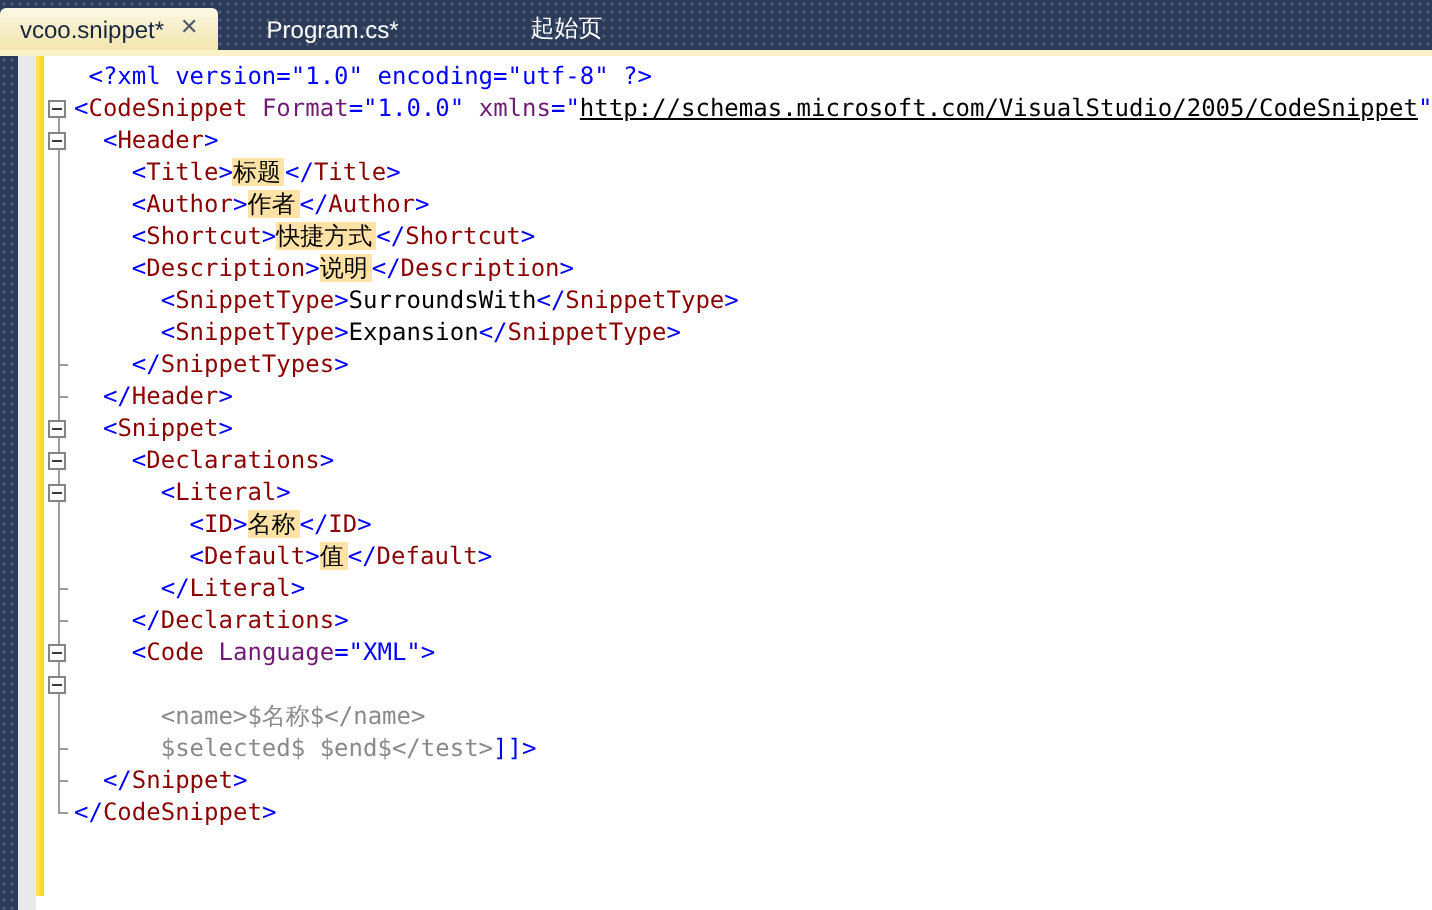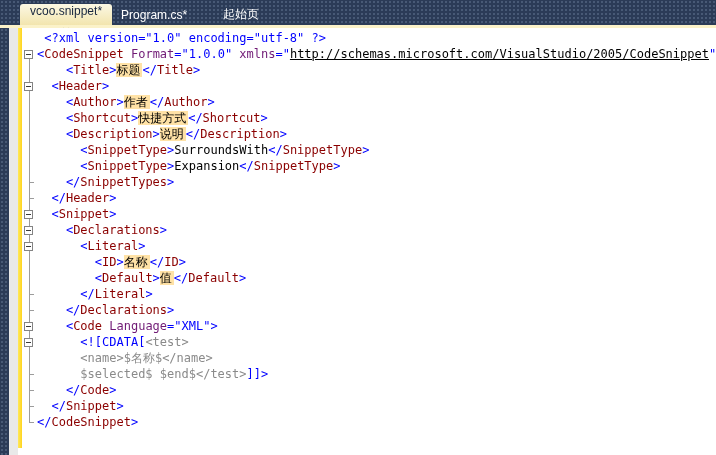--- a/index.html
+++ b/index.html
@@ -9,26 +9,26 @@
   }
   
   .tabbar{
     height:25px;display:flex;align-items:flex-end;
     background-color:#2b3b57;
     background-image:radial-gradient(circle, rgba(150,170,200,.28) 0.7px, transparent 1px);
     background-size:4px 4px;
   }
   .tab{
     height:21px;display:flex;align-items:center;
-    padding:0 9px;color:#ffffff;font-size:12px;white-space:nowrap;
+    padding:0 24px;color:#ffffff;font-size:12px;white-space:nowrap;
   }
   .tab.active{
-    margin-left:20px;gap:8px;padding:0 10px;
+    margin-left:0;gap:8px;padding:0 10px;
     background:linear-gradient(180deg,#fcf8e4,#f2e5ae);
-    border-radius:3px 3px 0 0;color:#17263e;flex-direction:column;
+    border-radius:3px 3px 0 0;color:#17263e;
   }
   .tab.t3{margin-left:18px;}
   .tab-close{color:#4f5a6b;font-size:11px;line-height:1;}
   .tab-strip-accent{height:3px;background:#fbf2c9;}
   
   .editor{position:relative;height:427px;background:#ffffff;}
   .col-navy{
     position:absolute;left:0;top:0;bottom:0;width:9px;
     background-color:#2b3b57;
     background-image:radial-gradient(circle, rgba(150,170,200,.28) 0.7px, transparent 1px);
@@ -93,33 +93,33 @@
           <span class="code"><span class="seg-delim"> &lt;?xml version="1.0" encoding="utf-8" ?&gt;</span></span>
         </div>
         <div class="row">
           <div class="fold boxFirst">
             <div class="v"></div>
             <div class="box"></div>
           </div>
           <span class="code"><span class="seg-delim">&lt;</span><span class="seg-name">CodeSnippet</span><span class="seg-text"> </span><span class="seg-attr">Format</span><span class="seg-delim">="1.0.0"</span><span class="seg-text"> </span><span class="seg-attr">xmlns</span><span class="seg-delim">="</span><span class="seg-link">http://schemas.microsoft.com/VisualStudio/2005/CodeSnippet</span><span class="seg-delim">"&gt;</span></span>
         </div>
         <div class="row">
+          <div class="fold box">
+            <div class="v"></div>
+            <div class="box"></div>
+          </div>
+          <span class="code"><span class="seg-delim">  &lt;</span><span class="seg-name">Header</span><span class="seg-delim">&gt;</span></span>
+        </div>
+        <div class="row">
           <div class="fold line">
             <div class="v"></div>
           </div>
           <span class="code"><span class="seg-delim">    &lt;</span><span class="seg-name">Title</span><span class="seg-delim">&gt;</span><span class="seg-hl">标题</span><span class="seg-delim">&lt;/</span><span class="seg-name">Title</span><span class="seg-delim">&gt;</span></span>
         </div>
         <div class="row">
-          <div class="fold box">
-            <div class="v"></div>
-            <div class="box"></div>
-          </div>
-          <span class="code"><span class="seg-delim">  &lt;</span><span class="seg-name">Header</span><span class="seg-delim">&gt;</span></span>
-        </div>
-        <div class="row">
           <div class="fold line">
             <div class="v"></div>
           </div>
           <span class="code"><span class="seg-delim">    &lt;</span><span class="seg-name">Author</span><span class="seg-delim">&gt;</span><span class="seg-hl">作者</span><span class="seg-delim">&lt;/</span><span class="seg-name">Author</span><span class="seg-delim">&gt;</span></span>
         </div>
         <div class="row">
           <div class="fold line">
             <div class="v"></div>
           </div>
           <span class="code"><span class="seg-delim">    &lt;</span><span class="seg-name">Shortcut</span><span class="seg-delim">&gt;</span><span class="seg-hl">快捷方式</span><span class="seg-delim">&lt;/</span><span class="seg-name">Shortcut</span><span class="seg-delim">&gt;</span></span>
@@ -208,41 +208,33 @@
             <div class="v"></div>
             <div class="box"></div>
           </div>
           <span class="code"><span class="seg-delim">    &lt;</span><span class="seg-name">Code</span><span class="seg-text"> </span><span class="seg-attr">Language</span><span class="seg-delim">="XML"&gt;</span></span>
         </div>
         <div class="row">
           <div class="fold box">
             <div class="v"></div>
             <div class="box"></div>
           </div>
-          <span class="code"><span class="seg-delim">      &lt;![CDATA[</span><span class="seg-cdata">&lt;test&gt;</span></span>
         </div>
         <div class="row">
           <div class="fold line">
             <div class="v"></div>
           </div>
           <span class="code"><span class="seg-cdata">      &lt;name&gt;$名称$&lt;/name&gt;</span></span>
         </div>
         <div class="row">
           <div class="fold end">
             <div class="v"></div>
             <div class="tick"></div>
           </div>
           <span class="code"><span class="seg-cdata">      $selected$ $end$&lt;/test&gt;</span><span class="seg-delim">]]&gt;</span></span>
-        </div>
-        <div class="row">
-          <div class="fold end">
-            <div class="v"></div>
-            <div class="tick"></div>
-          </div>
-          <span class="code"><span class="seg-delim">    &lt;/</span><span class="seg-name">Code</span><span class="seg-delim">&gt;</span></span>
         </div>
         <div class="row">
           <div class="fold end">
             <div class="v"></div>
             <div class="tick"></div>
           </div>
           <span class="code"><span class="seg-delim">  &lt;/</span><span class="seg-name">Snippet</span><span class="seg-delim">&gt;</span></span>
         </div>
         <div class="row">
           <div class="fold endLast">

